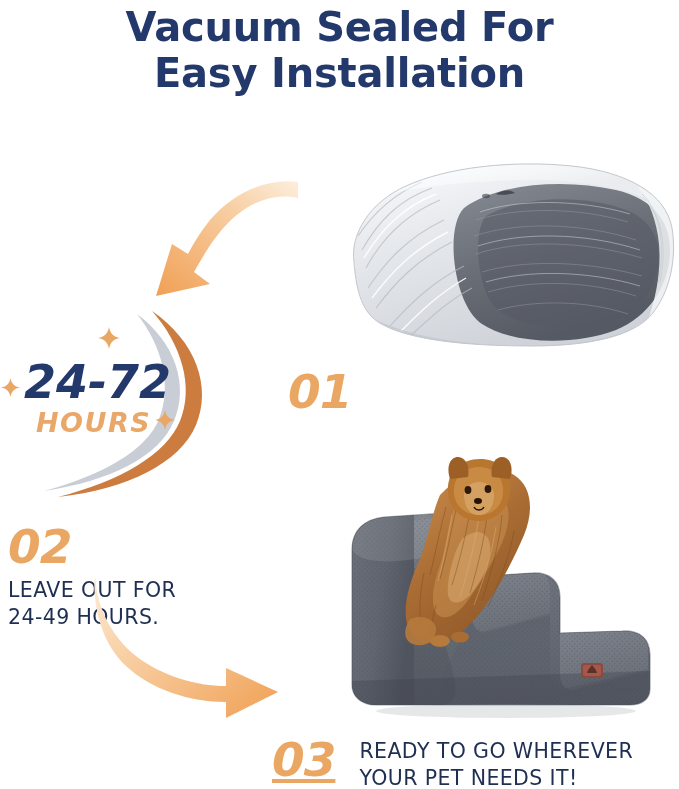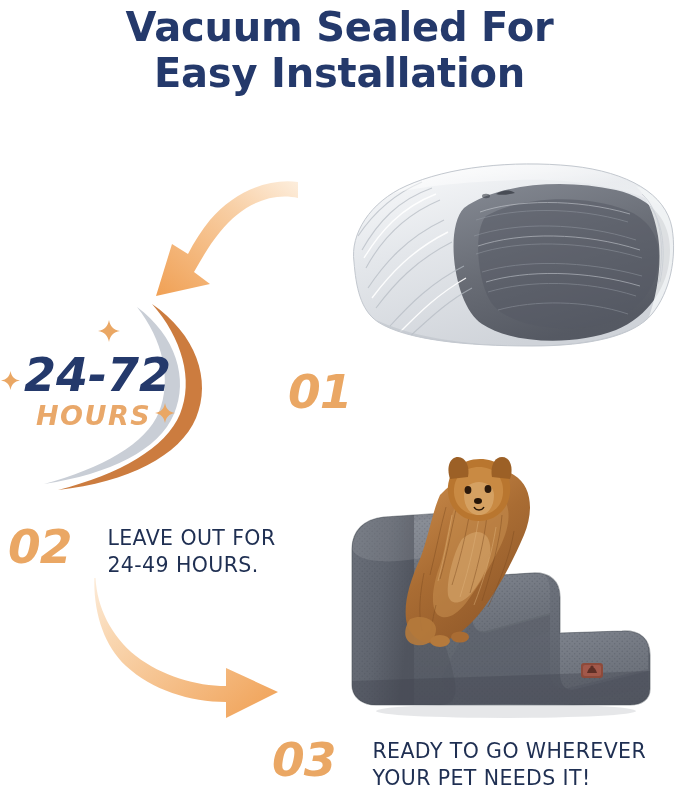--- a/index.html
+++ b/index.html
@@ -38,21 +38,21 @@
     font-weight: 700;
     letter-spacing: -0.2px;
     font-family: "DejaVu Sans", "Liberation Sans", sans-serif;
     white-space: pre-line;
   }
 
   
   .badge-wrap {
     position: absolute;
     left: 0;
-    top: 300px;
+    top: 307px;
     width: 250px;
     height: 200px;
   }
   .badge-num {
     position: absolute;
     left: 24px;
     top: 48px;
     font-size: 46px;
     font-weight: 700;
     font-style: italic;
@@ -80,21 +80,20 @@
   .spark {
     position: absolute;
     pointer-events: none;
   }
 
   
   .step {
     position: absolute;
     display: flex;
     align-items: flex-start;
-    gap: 24px;
   }
   .step-num {
     font-size: 47px;
     font-weight: 700;
     font-style: italic;
     color: #eaa764;
     line-height: 52px;
     letter-spacing: -1px;
     font-family: "DejaVu Sans", "Liberation Sans", sans-serif;
     flex: 0 0 auto;
@@ -106,24 +105,24 @@
     color: #1f2f52;
     letter-spacing: 0.4px;
     padding-top: 4px;
     font-family: "DejaVu Sans", "Liberation Sans", sans-serif;
     white-space: pre-line;
     flex: 1 1 auto;
   }
 
   #step-01 { left: 288px; top: 366px; width: 380px; }
   #step-01 .step-num { margin-right: 13px; }
-  #step-02 { left: 8px;  top: 521px; width: 282px; }
+  #step-02 { left: 8px;  top: 521px; width: 282px; flex-direction: column; }
   #step-02 .step-num { margin-right: 12px; }
   #step-03 { left: 272px; top: 734px; width: 400px; }
-  #step-03 .step-num { margin-right: 13px; }
+  #step-03 .step-num { margin-right: 24px; text-decoration: underline; }
 
   
   .photo {
     position: absolute;
     overflow: hidden;
   }
   #photo-package { left: 336px; top: 150px; width: 344px; height: 200px; }
   #photo-stairs  { left: 336px; top: 455px; width: 344px; height: 270px; }
   .photo svg { display: block; width: 100%; height: 100%; }
 

